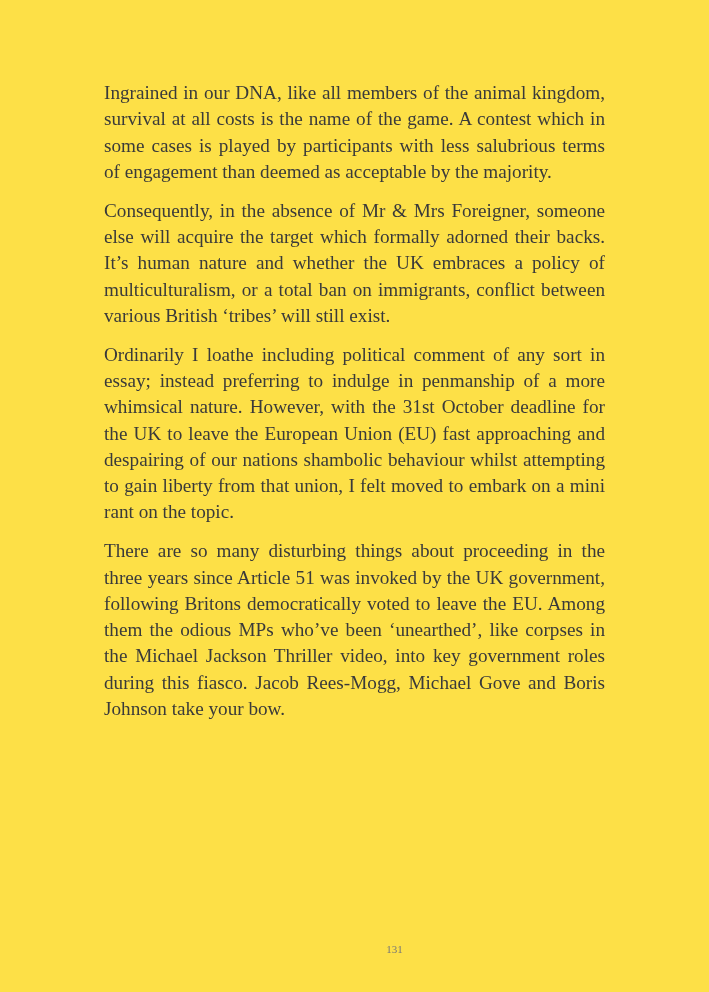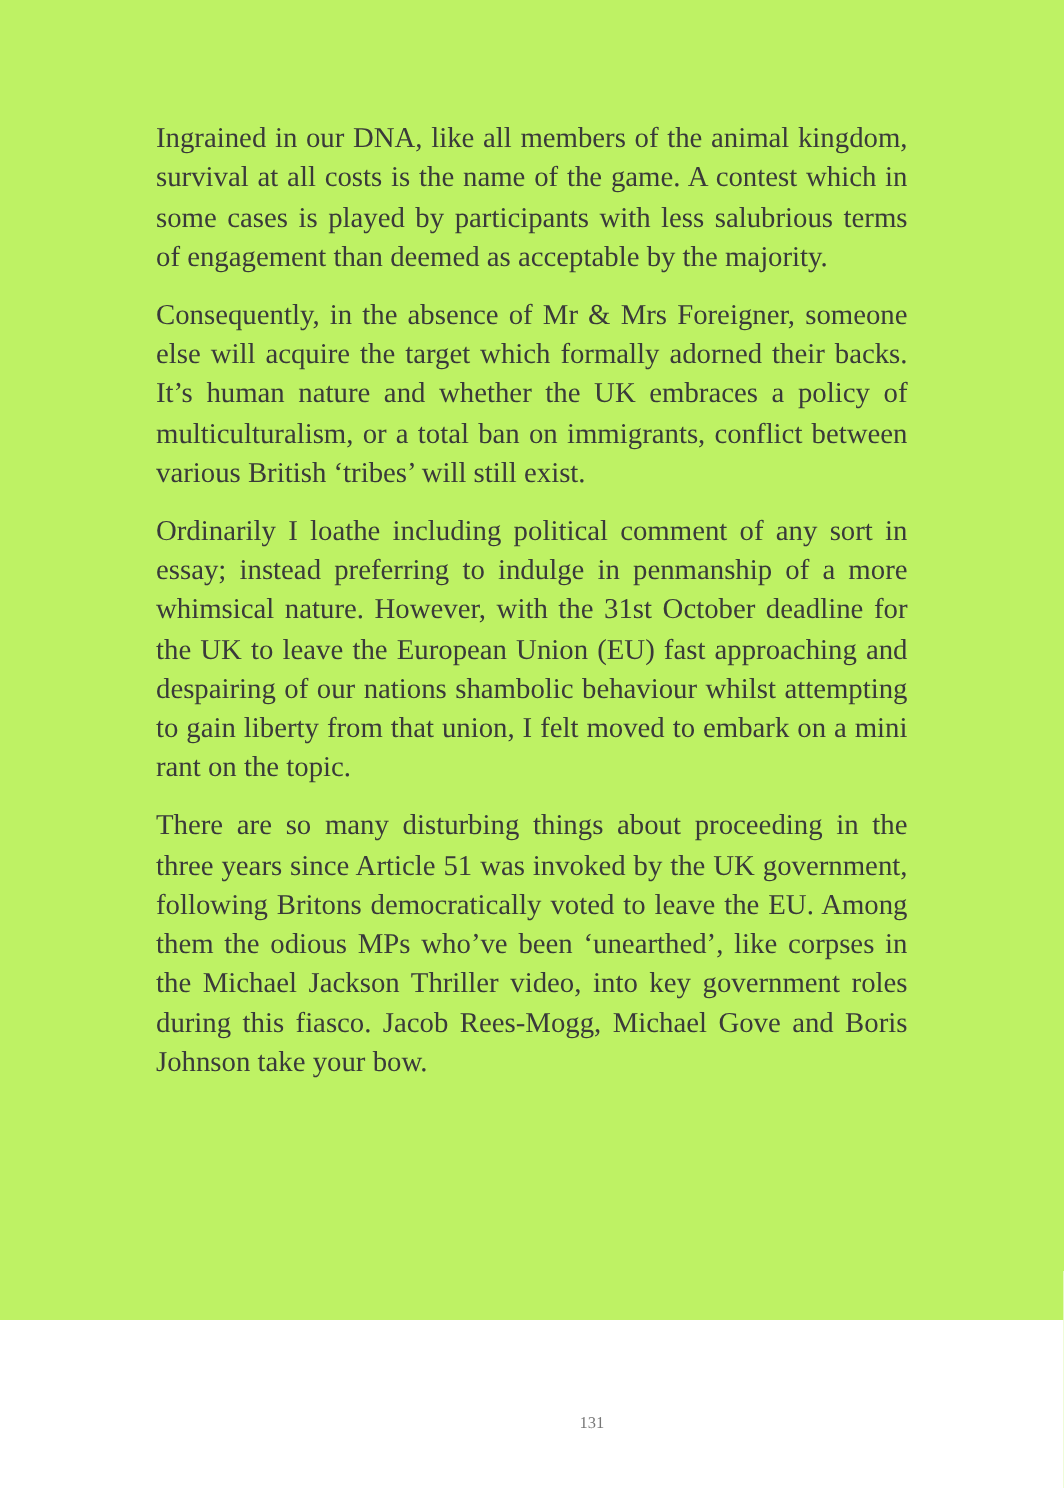--- a/index.html
+++ b/index.html
@@ -11,22 +11,22 @@
       width: 709px;
       height: 992px;
       position: relative;
       overflow: hidden;
     }
     .page {
       position: absolute;
       left: 0;
       top: 0;
       width: 709px;
-      height: 880px;
-      background: #bef264;
+      height: 992px;
+      background: #fde047;
     }
     .body-text {
       position: absolute;
       left: 104px;
       top: 80px;
       width: 501px;
       font-family: "Liberation Serif", serif;
       font-size: 19.2px;
       line-height: 26.3px;
       color: #3a3a3a;

